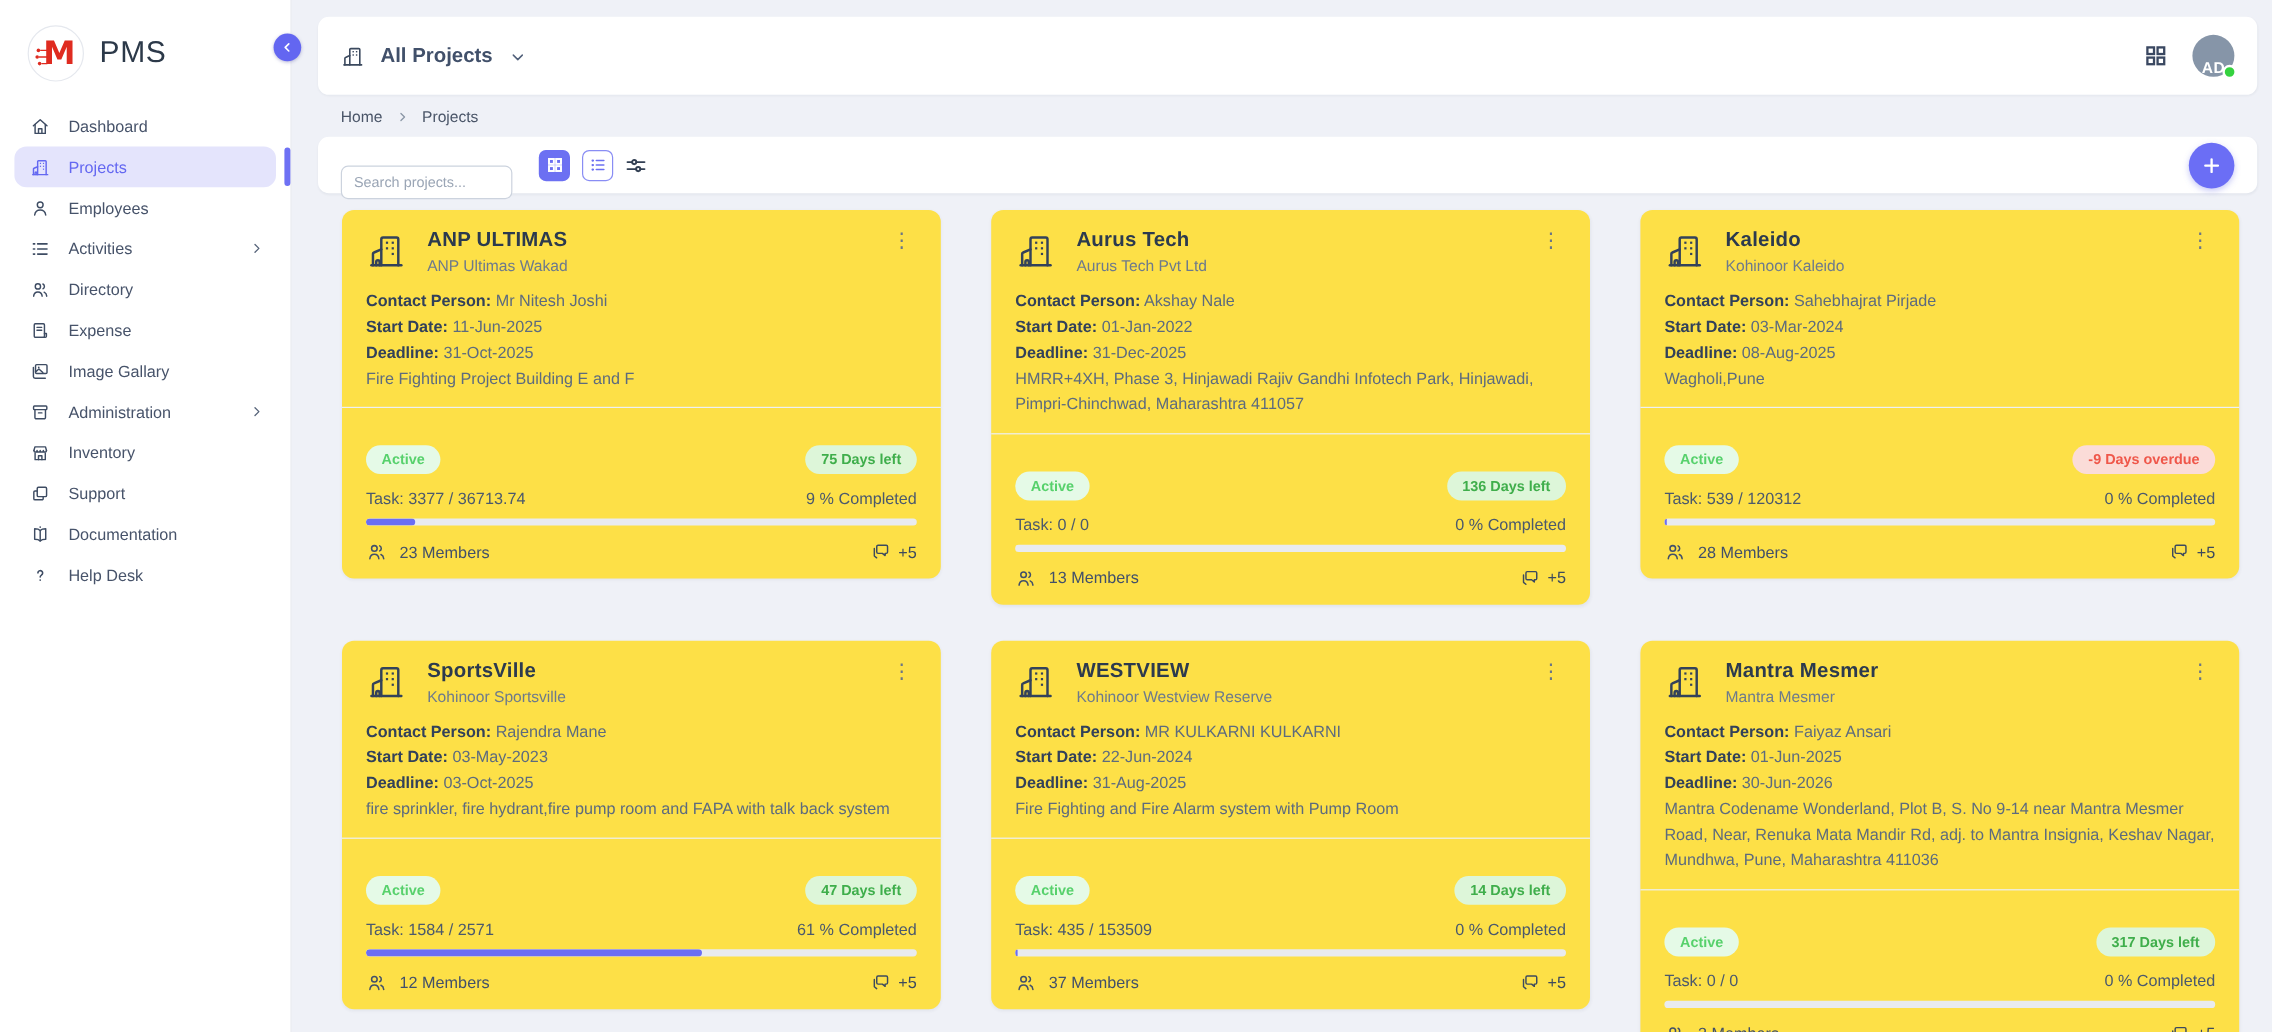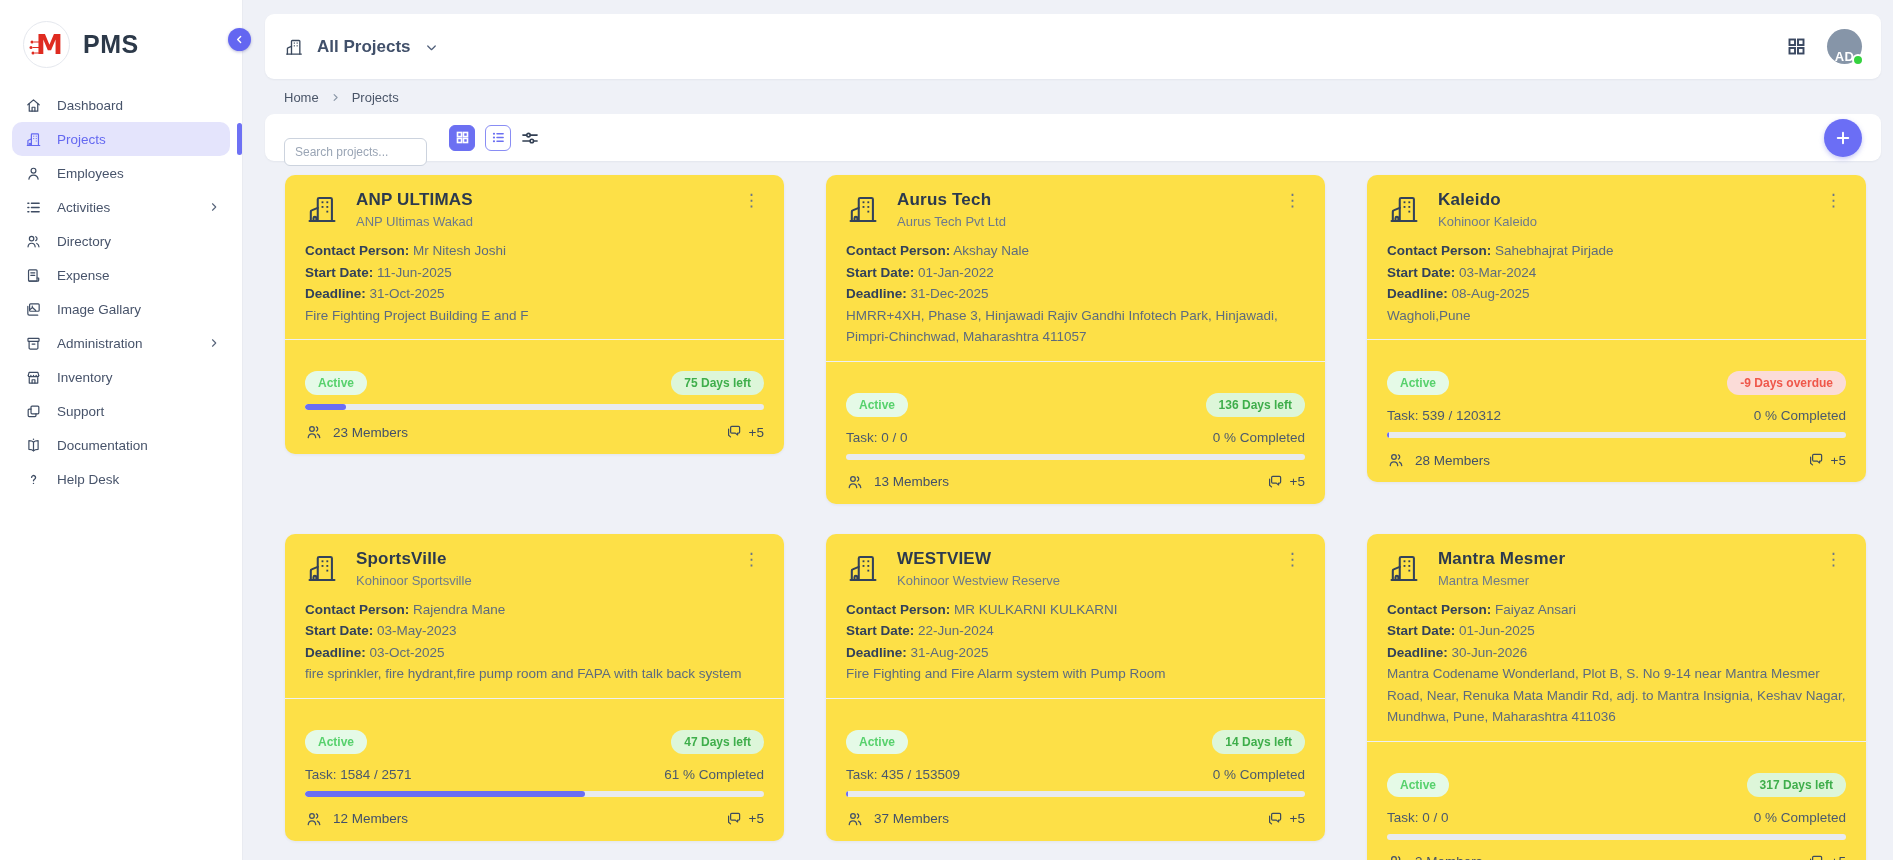--- a/index.html
+++ b/index.html
@@ -17,21 +17,21 @@
     width: 242px; flex-shrink: 0; background: #ffffff; position: relative;
     box-shadow: 1px 0 0 #e9ebf1; z-index: 2;
   }
   .logo-row { display: flex; align-items: center; gap: 13px; padding: 21px 0 16px 23px; }
   .logo-circle {
     width: 47px; height: 47px; border-radius: 50%; border: 1px solid #e5e8ee;
     display: flex; align-items: center; justify-content: center; position: relative; background:#fff;
   }
   .logo-deco { position: absolute; left: 5px; top: 14px; }
   .logo-m { color: #df2b20; font-size: 27px; font-weight: 800; font-family: "DejaVu Sans", sans-serif; margin-left: 6px; }
-  .app-name { font-size: 25px; font-weight: 700; color: #2c3949; letter-spacing: .5px; }
+  .app-name { font-size: 25px; font-weight: 400; color: #2c3949; letter-spacing: .5px; }
   .collapse-btn {
     position: absolute; top: 28px; left: 228px; width: 23px; height: 23px; border-radius: 50%;
     background: #6366f1; border: none; color: #fff; display: flex; align-items: center; justify-content: center;
     cursor: pointer; box-shadow: 0 1px 3px rgba(60,60,150,.35); z-index: 5;
   }
   nav { padding: 4px 12px 0; display: flex; flex-direction: column; }
   .nav-item {
     display: flex; align-items: center; gap: 15px; padding: 8px 10px 8px 13px;
     border-radius: 10px; color: #47536a; font-size: 13.5px; position: relative; cursor: pointer;
     height: 34px;
@@ -403,20 +403,24 @@
       <div><b>Contact Person:</b> <span>Mr Nitesh Joshi</span></div>
       <div><b>Start Date:</b> <span>11-Jun-2025</span></div>
       <div><b>Deadline:</b> <span>31-Oct-2025</span></div>
       <div>Fire Fighting Project Building E and F</div>
     </div>
     <div class="card-divider"></div>
     <div class="badge-row">
       <span class="pill pill-active">Active</span>
       <span class="pill days-pill pill-left">75 Days left</span>
     </div>
+    <div class="task-row">
+      <span>Task: 3377 / 36713.74</span>
+      <span>9 % Completed</span>
+    </div>
     <div class="progress">
       <div class="progress-fill" style="width: 9%;"></div>
     </div>
     <div class="card-foot">
       <div class="foot-left">
         <span>
               <svg width="18" height="18" viewBox="0 0 24 24" fill="none" stroke="currentColor" stroke-width="1.7" stroke-linecap="round" stroke-linejoin="round">
                 <circle cx="9.3" cy="8" r="3.1"></circle>
                 <path d="M4.3 19.5c.3-3.2 2.2-5 5-5s4.7 1.8 5 5"></path>
                 <path d="M15.2 5.2a3.1 3.1 0 0 1 0 5.6"></path>

